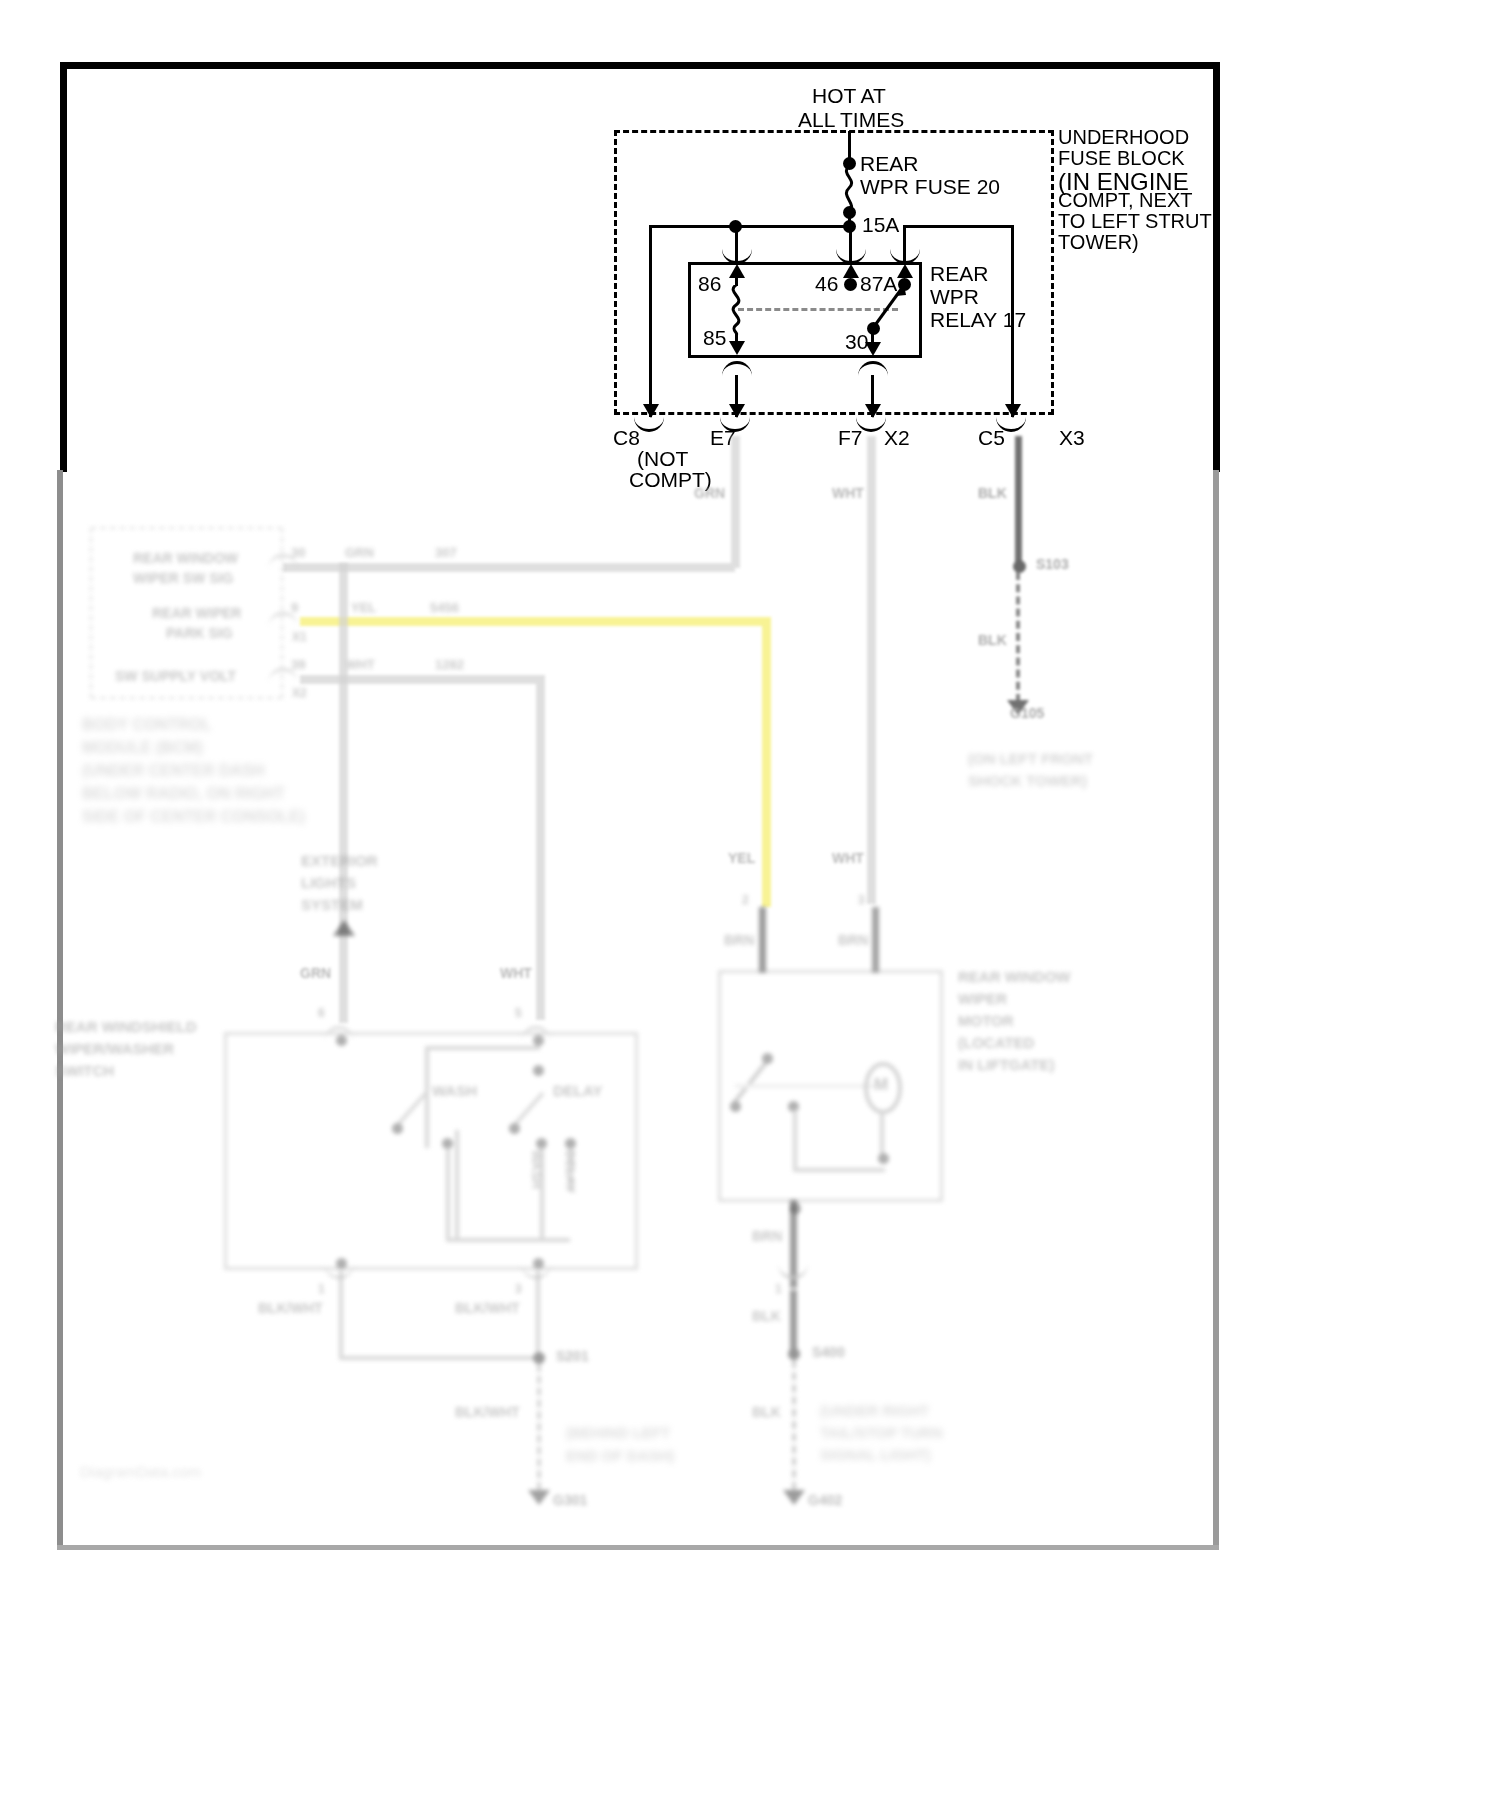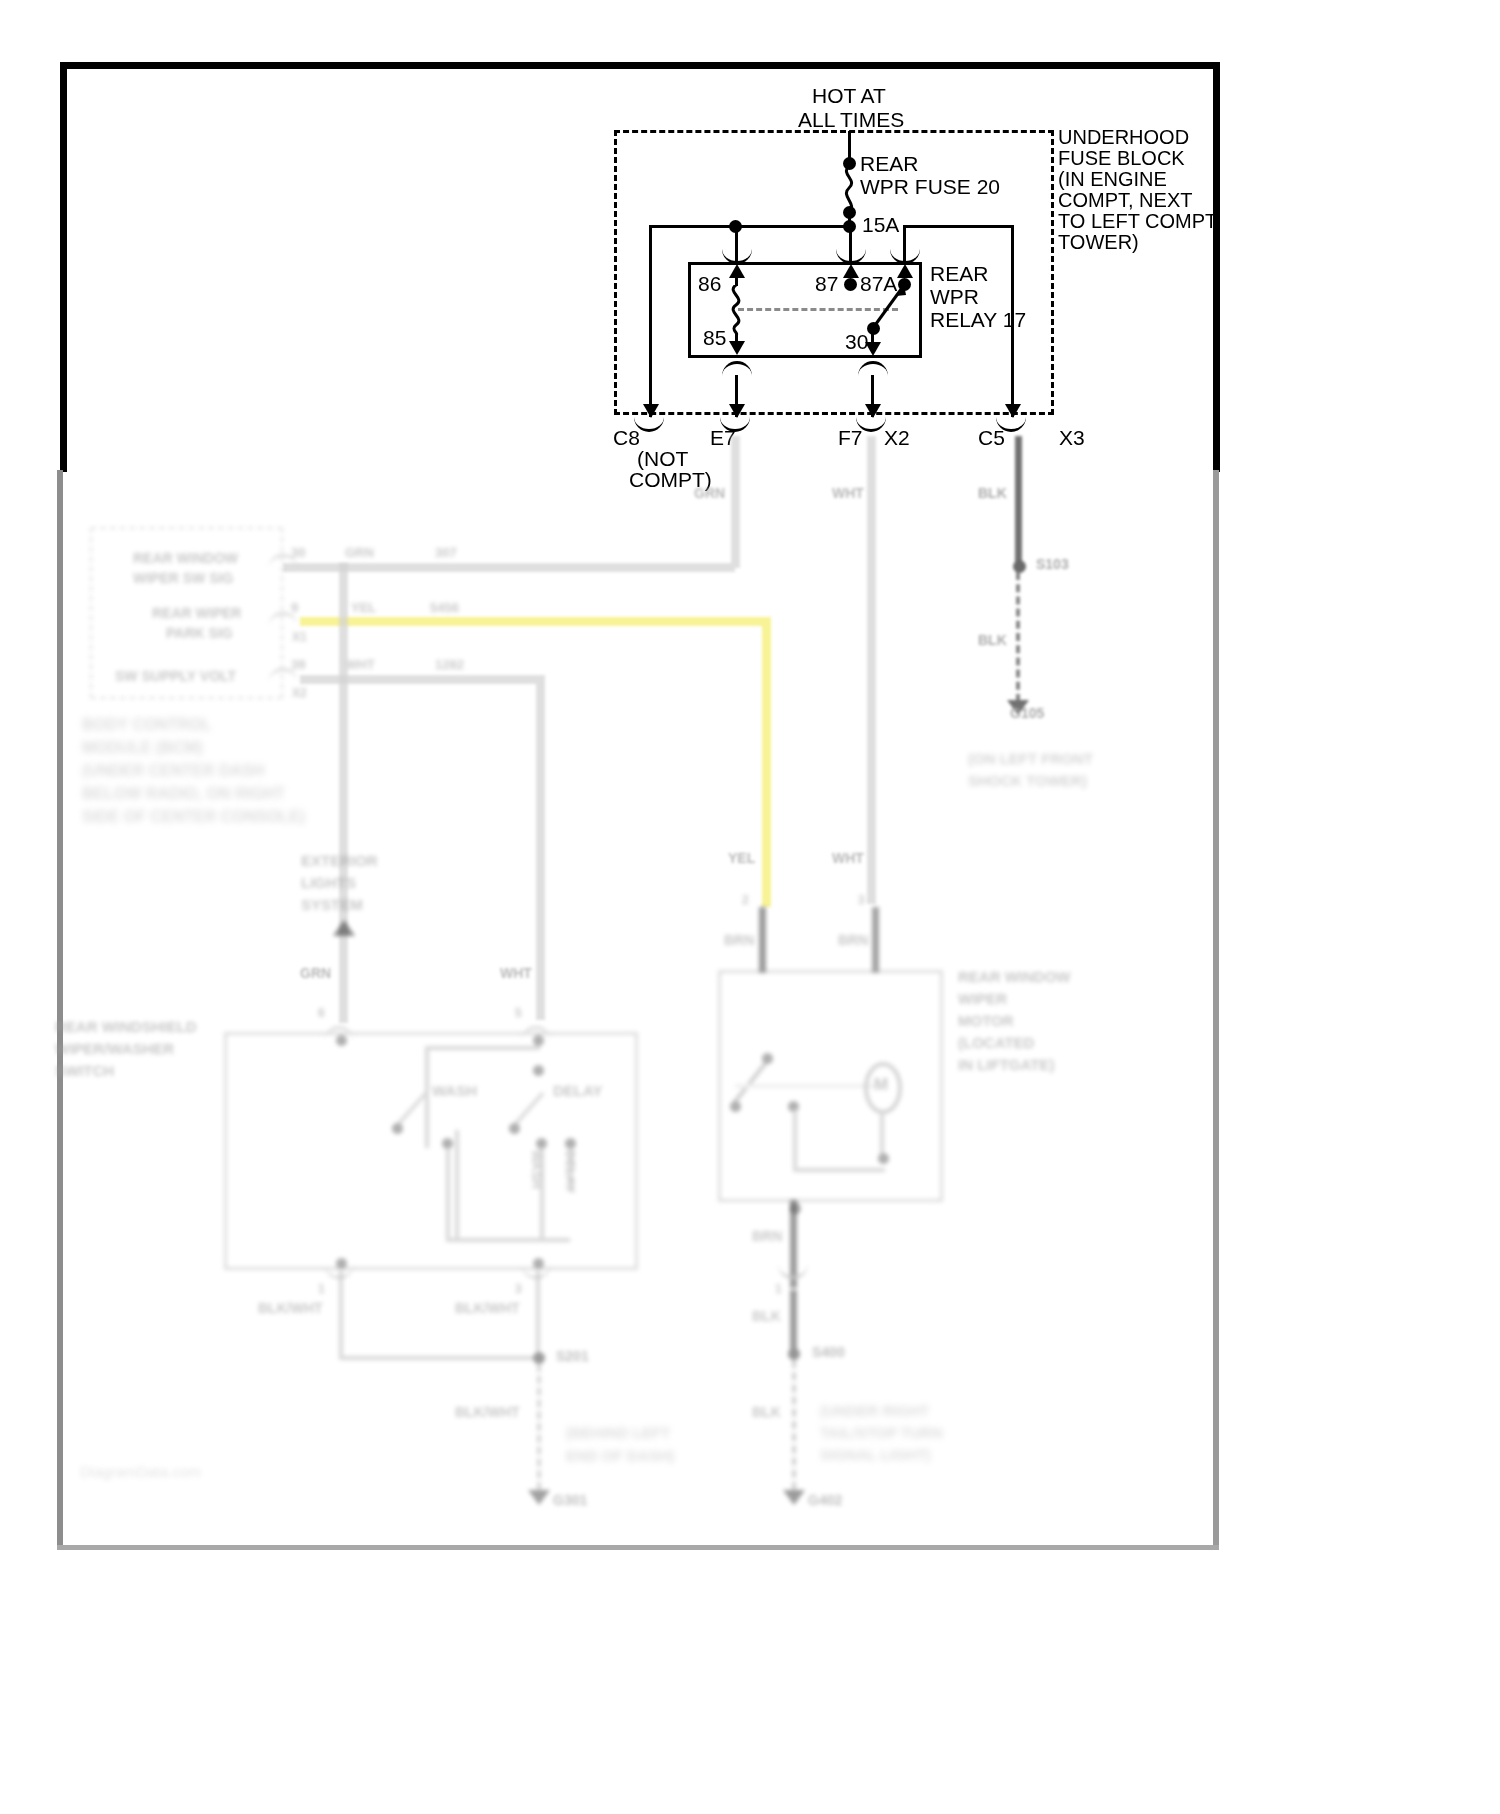--- a/index.html
+++ b/index.html
@@ -93,23 +93,23 @@
   <div class="frame-right-bot"></div>
   <div class="frame-bottom"></div>
 
   <div class="lbl" style="left:812px;top:84px;font-size:21px;">HOT AT</div>
   <div class="lbl" style="left:798px;top:108px;font-size:21px;">ALL TIMES</div>
 
   <div class="fuseblock"></div>
 
   <div class="lbl" style="left:1058px;top:126px;font-size:20px;">UNDERHOOD</div>
   <div class="lbl" style="left:1058px;top:147px;font-size:20px;">FUSE BLOCK</div>
-  <div class="lbl" style="left:1058px;top:168px;font-size:20px;">(IN ENGINE</div>
+  <div class="lbl" style="left:1058px;top:168px;font-size:24px;">(IN ENGINE</div>
   <div class="lbl" style="left:1058px;top:189px;font-size:20px;">COMPT, NEXT</div>
-  <div class="lbl" style="left:1058px;top:210px;font-size:20px;">TO LEFT COMPT</div>
+  <div class="lbl" style="left:1058px;top:210px;font-size:20px;">TO LEFT STRUT</div>
   <div class="lbl" style="left:1058px;top:231px;font-size:20px;">TOWER)</div>
 
   <div class="vline" style="left:848px;top:131px;height:32px;"></div>
   <div class="dot" style="left:849px;top:163px;"></div>
 
   <svg style="position:absolute;left:836px;top:166px;" width="28" height="48">
     <path d="M13,0 C4,8 22,14 13,22 C4,30 22,38 13,46" stroke="#000" stroke-width="3" fill="none"></path>
   </svg>
   <div class="dot" style="left:849px;top:212px;"></div>
   <div class="vline" style="left:848px;top:212px;height:16px;"></div>
@@ -150,21 +150,21 @@
   </svg>
   <div class="vline" style="left:735px;top:333px;height:12px;"></div>
   <div class="arrdown" style="left:737px;top:341px;"></div>
   <div class="lbl" style="left:698px;top:272px;font-size:21px;">86</div>
   <div class="lbl" style="left:703px;top:326px;font-size:21px;">85</div>
 
   <div style="position:absolute;left:738px;top:308px;width:160px;border-top:3px dashed #8a8a8a;"></div>
 
   <div class="arrup" style="left:851px;top:264px;"></div>
   <div class="dot" style="left:850px;top:284px;"></div>
-  <div class="lbl" style="left:815px;top:272px;font-size:21px;">87</div>
+  <div class="lbl" style="left:815px;top:272px;font-size:21px;">46</div>
 
   <div class="arrup" style="left:905px;top:264px;"></div>
   <div class="dot" style="left:904px;top:284px;"></div>
   <div class="lbl" style="left:860px;top:272px;font-size:21px;">87A</div>
 
   <div class="dot" style="left:873px;top:328px;"></div>
   <svg style="position:absolute;left:860px;top:276px;" width="60" height="60">
     <line x1="13" y1="52" x2="42" y2="12" stroke="#000" stroke-width="3"></line>
     <polygon points="44,8 36,20 46,19" fill="#000"></polygon>
   </svg>

